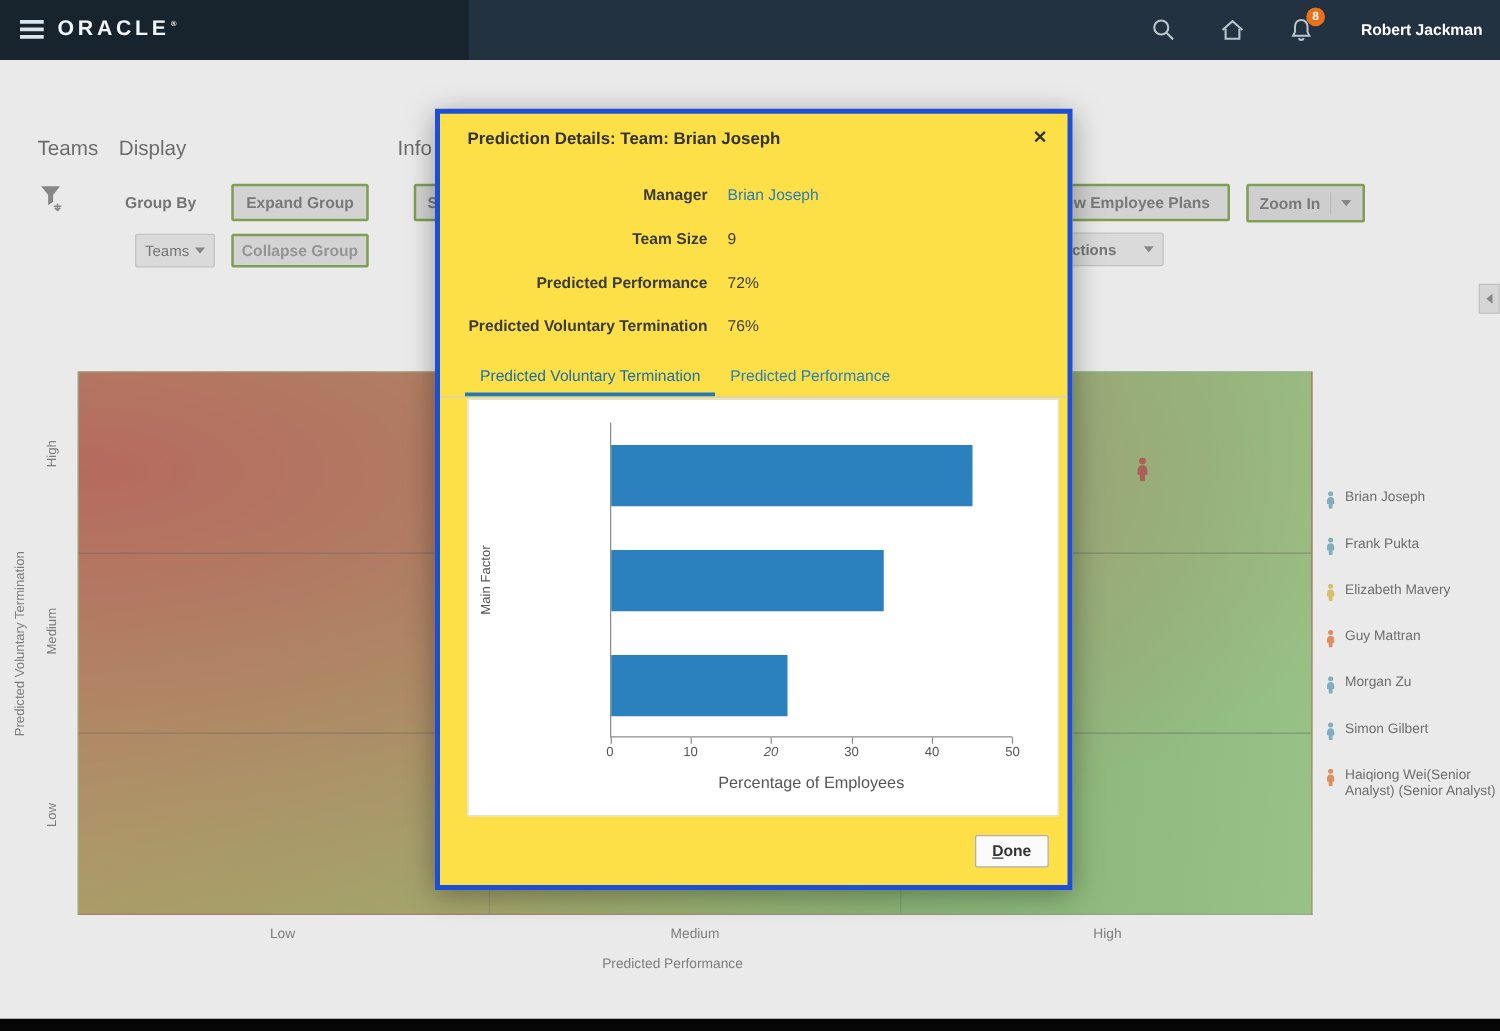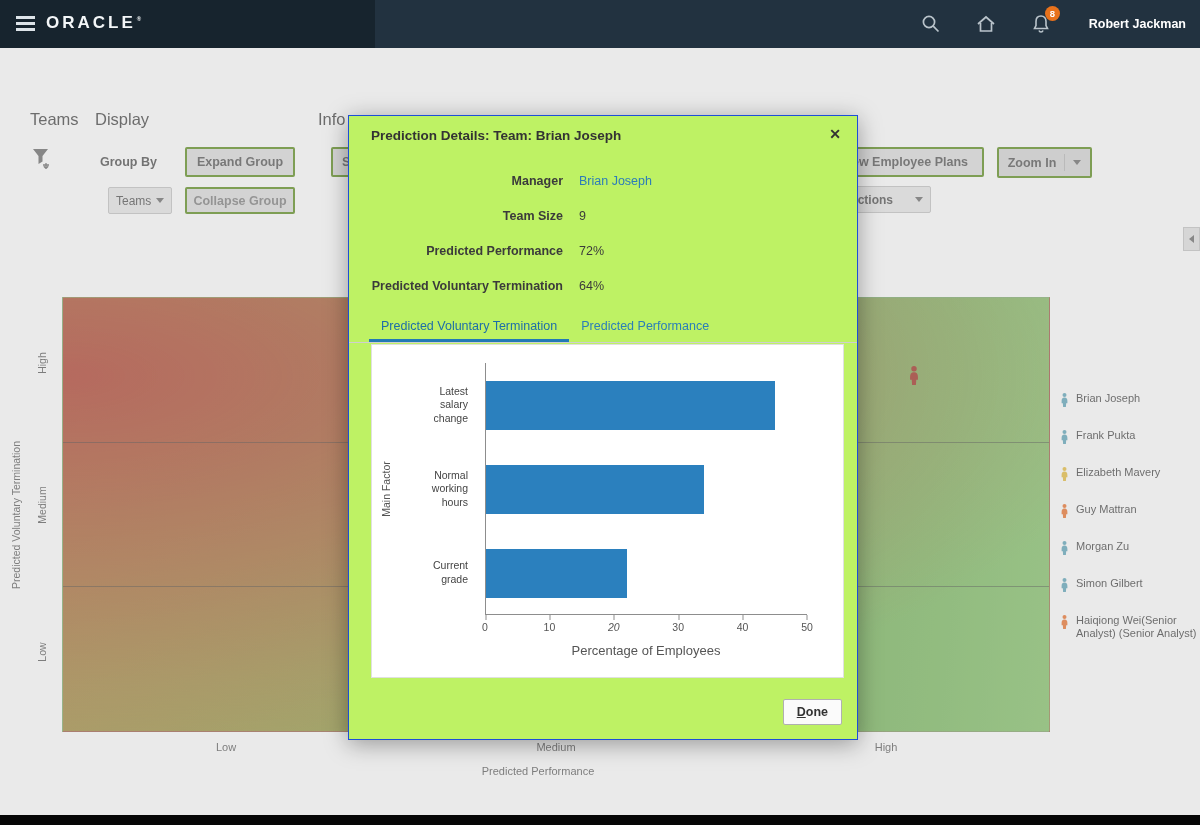--- a/index.html
+++ b/index.html
@@ -61,21 +61,21 @@
   .legend { position:absolute; left:1060px; top:392px; width:138px; }
   .legend-item { display:flex; align-items:flex-start; gap:7px; margin-bottom:22px; cursor:pointer; }
   .legend-item .p-icon { flex:0 0 auto; margin-top:1px; }
   .legend-label { font-size:11px; color:#333; line-height:1.2; }
 
   
   .dim { position:absolute; left:0; top:48px; right:0; bottom:10px; background:rgba(230,230,230,0.32); z-index:5; }
   .bottom-bar { position:absolute; left:0; bottom:0; width:1200px; height:10px; background:#060606; z-index:6; }
 
   
-  .modal { position:absolute; left:348px; top:115px; width:510px; height:625px; background:#bef264; border:1px solid #1d4ed8; box-shadow:0 4px 22px rgba(0,0,0,0.35); z-index:10; }
+  .modal { position:absolute; left:348px; top:87px; width:510px; height:625px; background:#fde047; border:4px solid #1d4ed8; box-shadow:0 4px 22px rgba(0,0,0,0.35); z-index:10; }
   .modal-title { position:absolute; left:22px; top:12px; font-size:13.5px; font-weight:bold; color:#333; }
   .modal-close { position:absolute; right:16px; top:10px; font-size:14px; font-weight:bold; color:#333; cursor:pointer; }
   .fields { position:absolute; left:0; right:0; top:58px; }
   .field-row { display:flex; align-items:baseline; margin-bottom:21px; }
   .field-label { width:214px; text-align:right; font-size:12.5px; font-weight:bold; color:#3b3b3b; }
   .field-value { margin-left:16px; font-size:12.5px; color:#3b3b3b; }
   .field-value.link { color:#2c7cb8; cursor:pointer; }
   .tabs { position:absolute; left:0; right:0; top:196px; height:31px; display:flex; padding-left:20px; border-bottom:1px solid #cfcfcf; }
   .tab { display:flex; align-items:center; padding:0 12px; font-size:12.5px; color:#2b7fb8; cursor:pointer; border-bottom:3px solid transparent; }
   .tab.active { color:#1d6ea8; border-bottom:3px solid #2279b5; }
@@ -269,42 +269,31 @@
       <div class="field-row">
         <span class="field-label">Team Size</span>
         <span class="field-value">9</span>
       </div>
       <div class="field-row">
         <span class="field-label">Predicted Performance</span>
         <span class="field-value">72%</span>
       </div>
       <div class="field-row">
         <span class="field-label">Predicted Voluntary Termination</span>
-        <span class="field-value">64%</span>
+        <span class="field-value">76%</span>
       </div>
     </div>
 
     <div class="tabs">
       <div class="tab active">Predicted Voluntary Termination</div>
       <div class="tab">Predicted Performance</div>
     </div>
 
     <div class="chartbox">
       <div class="main-factor">Main Factor</div>
-      <div class="cats">
-        <div class="cat">
-            <span>Latest salary change</span>
-          </div>
-        <div class="cat">
-            <span>Normal working hours</span>
-          </div>
-        <div class="cat">
-            <span>Current grade</span>
-          </div>
-      </div>
       <div class="plot">
         <div class="bar-row">
             <div class="bar" style="width: 90%; background: rgb(43, 128, 190);"></div>
           </div>
         <div class="bar-row">
             <div class="bar" style="width: 68%; background: rgb(43, 128, 190);"></div>
           </div>
         <div class="bar-row">
             <div class="bar" style="width: 44%; background: rgb(43, 128, 190);"></div>
           </div>

